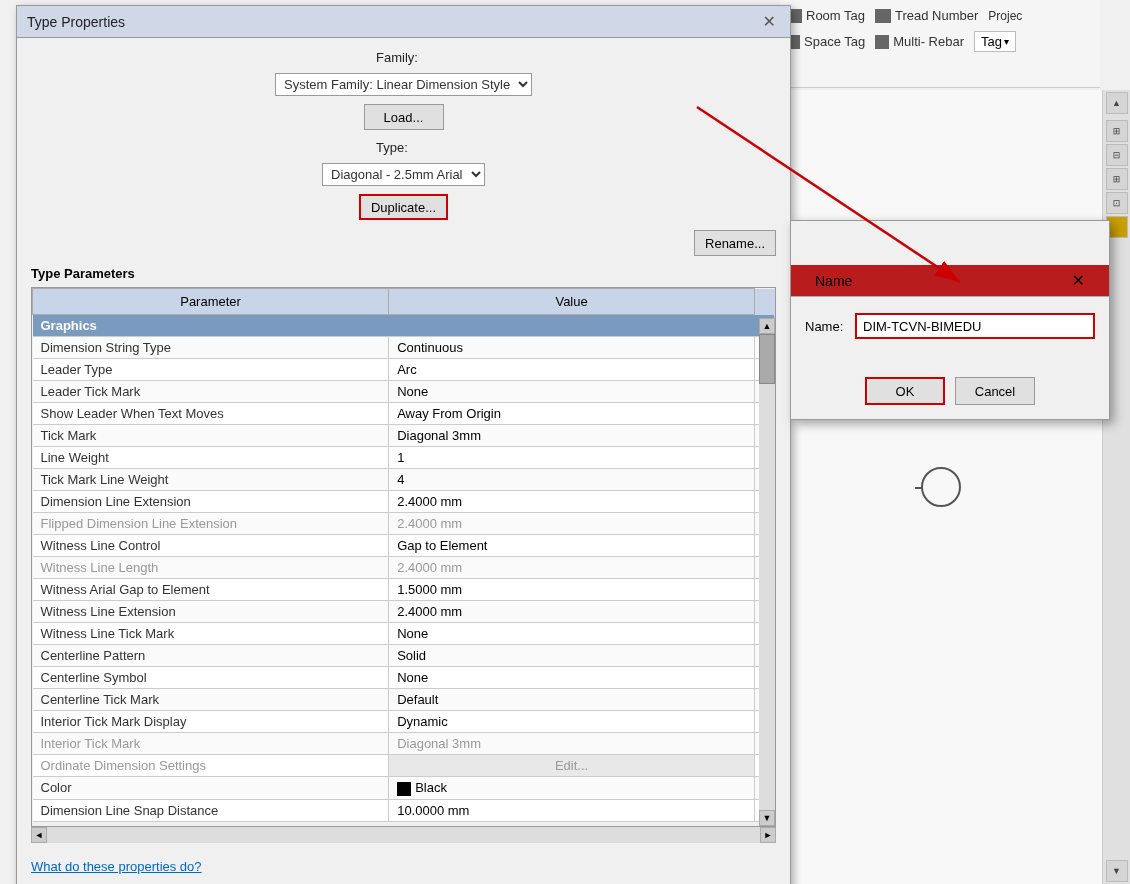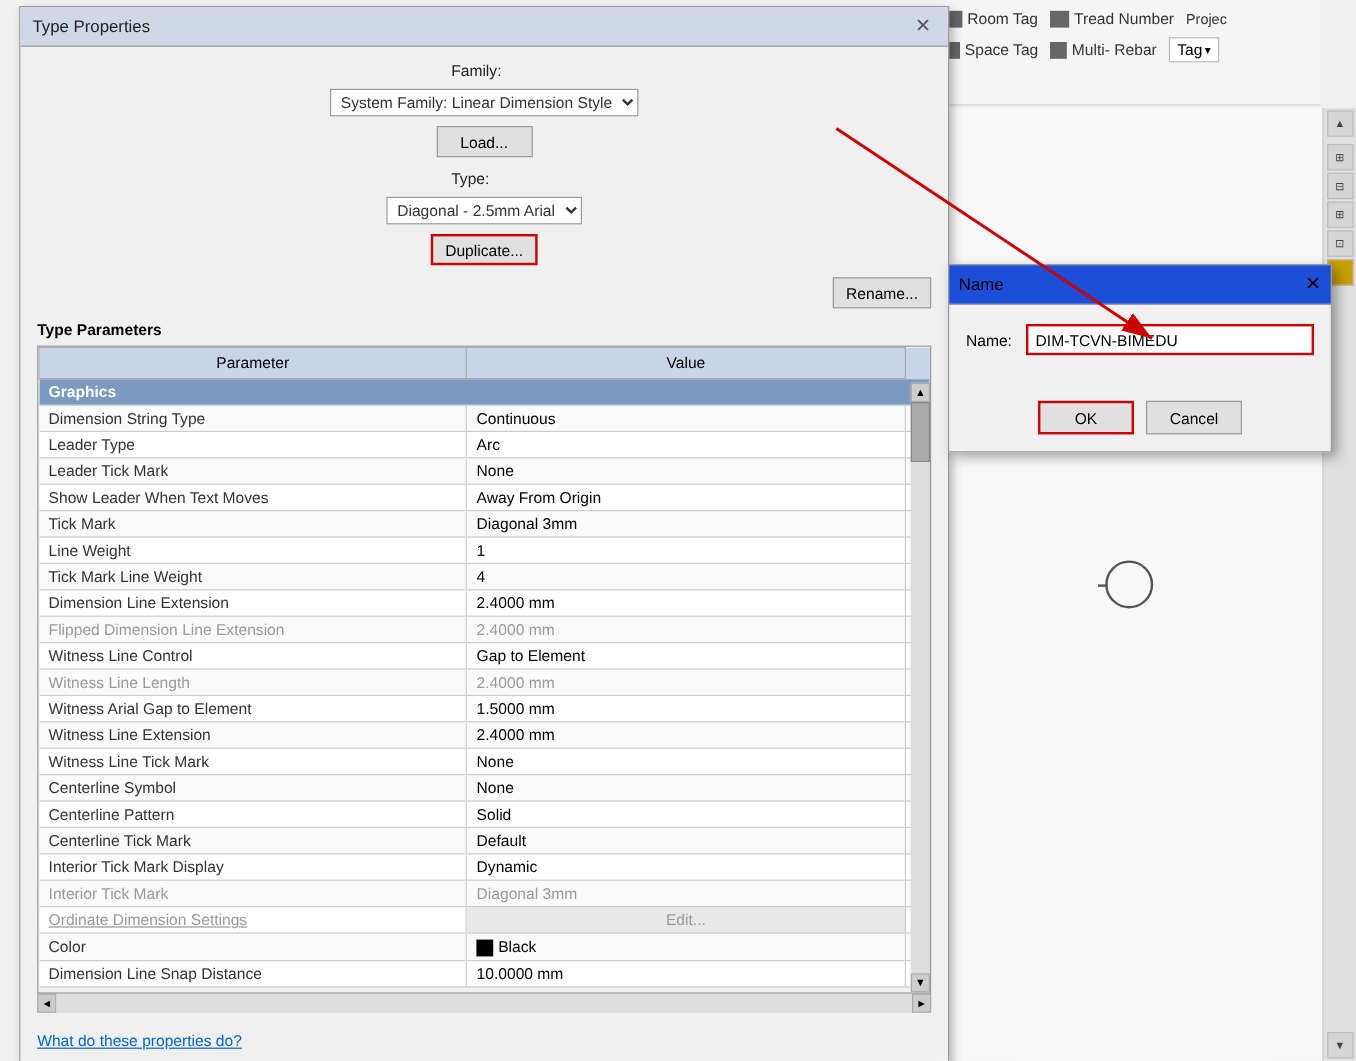--- a/index.html
+++ b/index.html
@@ -149,26 +149,27 @@
     .name-dialog {
       position: absolute;
       top: 220px; left: 790px;
       width: 320px;
       background: #f0f0f0;
       border: 1px solid #999;
       box-shadow: 4px 4px 10px rgba(0,0,0,0.35);
       z-index: 10;
     }
     .name-dialog-titlebar {
-      background: #1d4ed8;
-      padding: 6px 8px;
+      background: #b91c1c;
+      padding: 6px 24px;
       display: flex;
       align-items: center;
       justify-content: space-between;
       border-bottom: 1px solid #aaa;
+      margin-top: 44px;
     }
     .name-dialog-body {
       padding: 16px 14px;
     }
     .name-field-row {
       display: flex;
       align-items: center;
       gap: 8px;
       margin-bottom: 16px;
     }
@@ -514,46 +515,46 @@
                 <td style="border-right: 1px solid rgb(204, 204, 204);">Witness Line Extension</td>
                 <td>2.4000 mm</td>
                 <td style="width: 16px; border: none;"></td>
               </tr>
               <tr>
                 <td style="border-right: 1px solid rgb(204, 204, 204);">Witness Line Tick Mark</td>
                 <td>None</td>
                 <td style="width: 16px; border: none;"></td>
               </tr>
               <tr>
+                <td style="border-right: 1px solid rgb(204, 204, 204);">Centerline Pattern</td>
+                <td>Solid</td>
+                <td style="width: 16px; border: none;"></td>
+              </tr>
+              <tr>
                 <td style="border-right: 1px solid rgb(204, 204, 204);">Centerline Symbol</td>
                 <td>None</td>
-                <td style="width: 16px; border: none;"></td>
-              </tr>
-              <tr>
-                <td style="border-right: 1px solid rgb(204, 204, 204);">Centerline Pattern</td>
-                <td>Solid</td>
                 <td style="width: 16px; border: none;"></td>
               </tr>
               <tr>
                 <td style="border-right: 1px solid rgb(204, 204, 204);">Centerline Tick Mark</td>
                 <td>Default</td>
                 <td style="width: 16px; border: none;"></td>
               </tr>
               <tr>
                 <td style="border-right: 1px solid rgb(204, 204, 204);">Interior Tick Mark Display</td>
                 <td>Dynamic</td>
                 <td style="width: 16px; border: none;"></td>
               </tr>
               <tr class="grayed-out">
                 <td style="border-right: 1px solid rgb(204, 204, 204);">Interior Tick Mark</td>
                 <td>Diagonal 3mm</td>
                 <td style="width: 16px; border: none;"></td>
               </tr>
               <tr class="grayed-out">
-                <td style="border-right: 1px solid rgb(204, 204, 204); text-decoration: underline;">Ordinate Dimension Settings</td>
+                <td style="border-right: 1px solid rgb(204, 204, 204);">Ordinate Dimension Settings</td>
                 <td style="background: rgb(232, 232, 232); text-align: center; color: rgb(102, 102, 102);">Edit...</td>
                 <td style="width: 16px; border: none;"></td>
               </tr>
               <tr>
                 <td style="border-right: 1px solid rgb(204, 204, 204);">Color</td>
                 <td><span class="color-swatch"></span>Black</td>
                 <td style="width: 16px; border: none;"></td>
               </tr>
               <tr>
                 <td style="border-right: 1px solid rgb(204, 204, 204);">Dimension Line Snap Distance</td>

